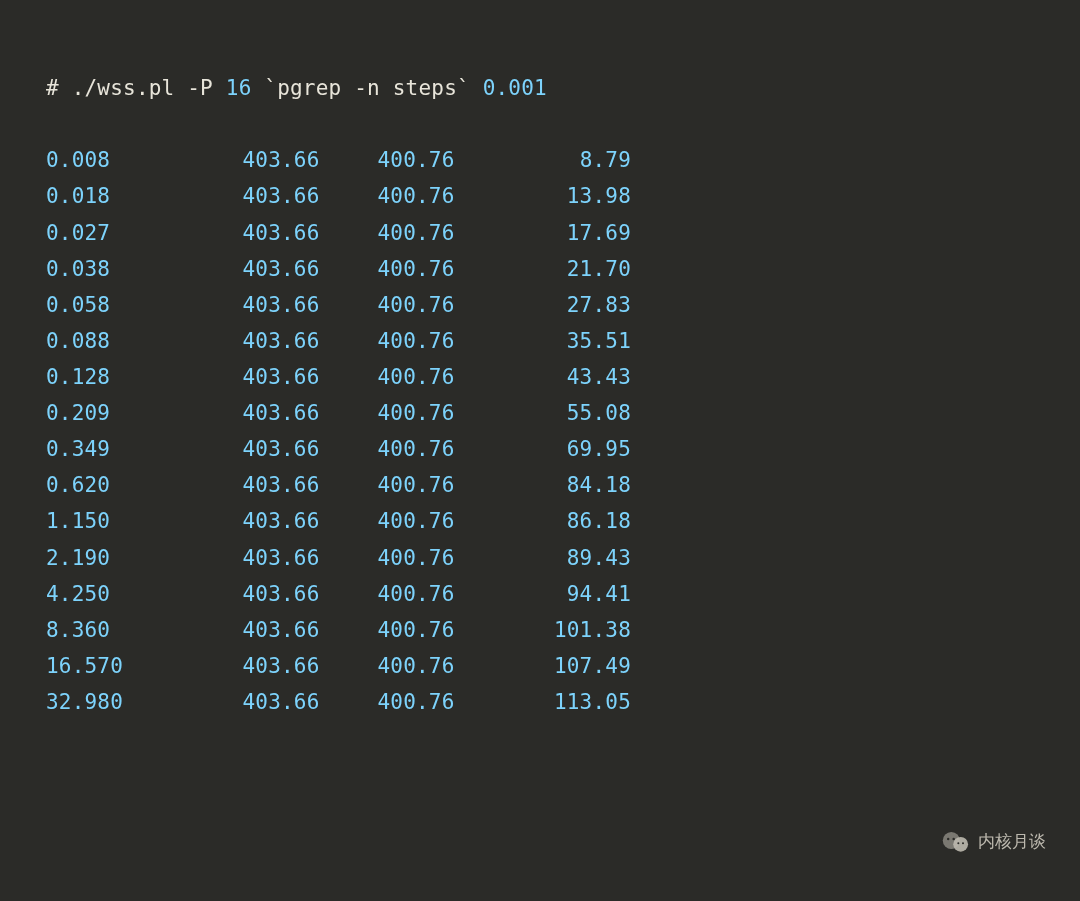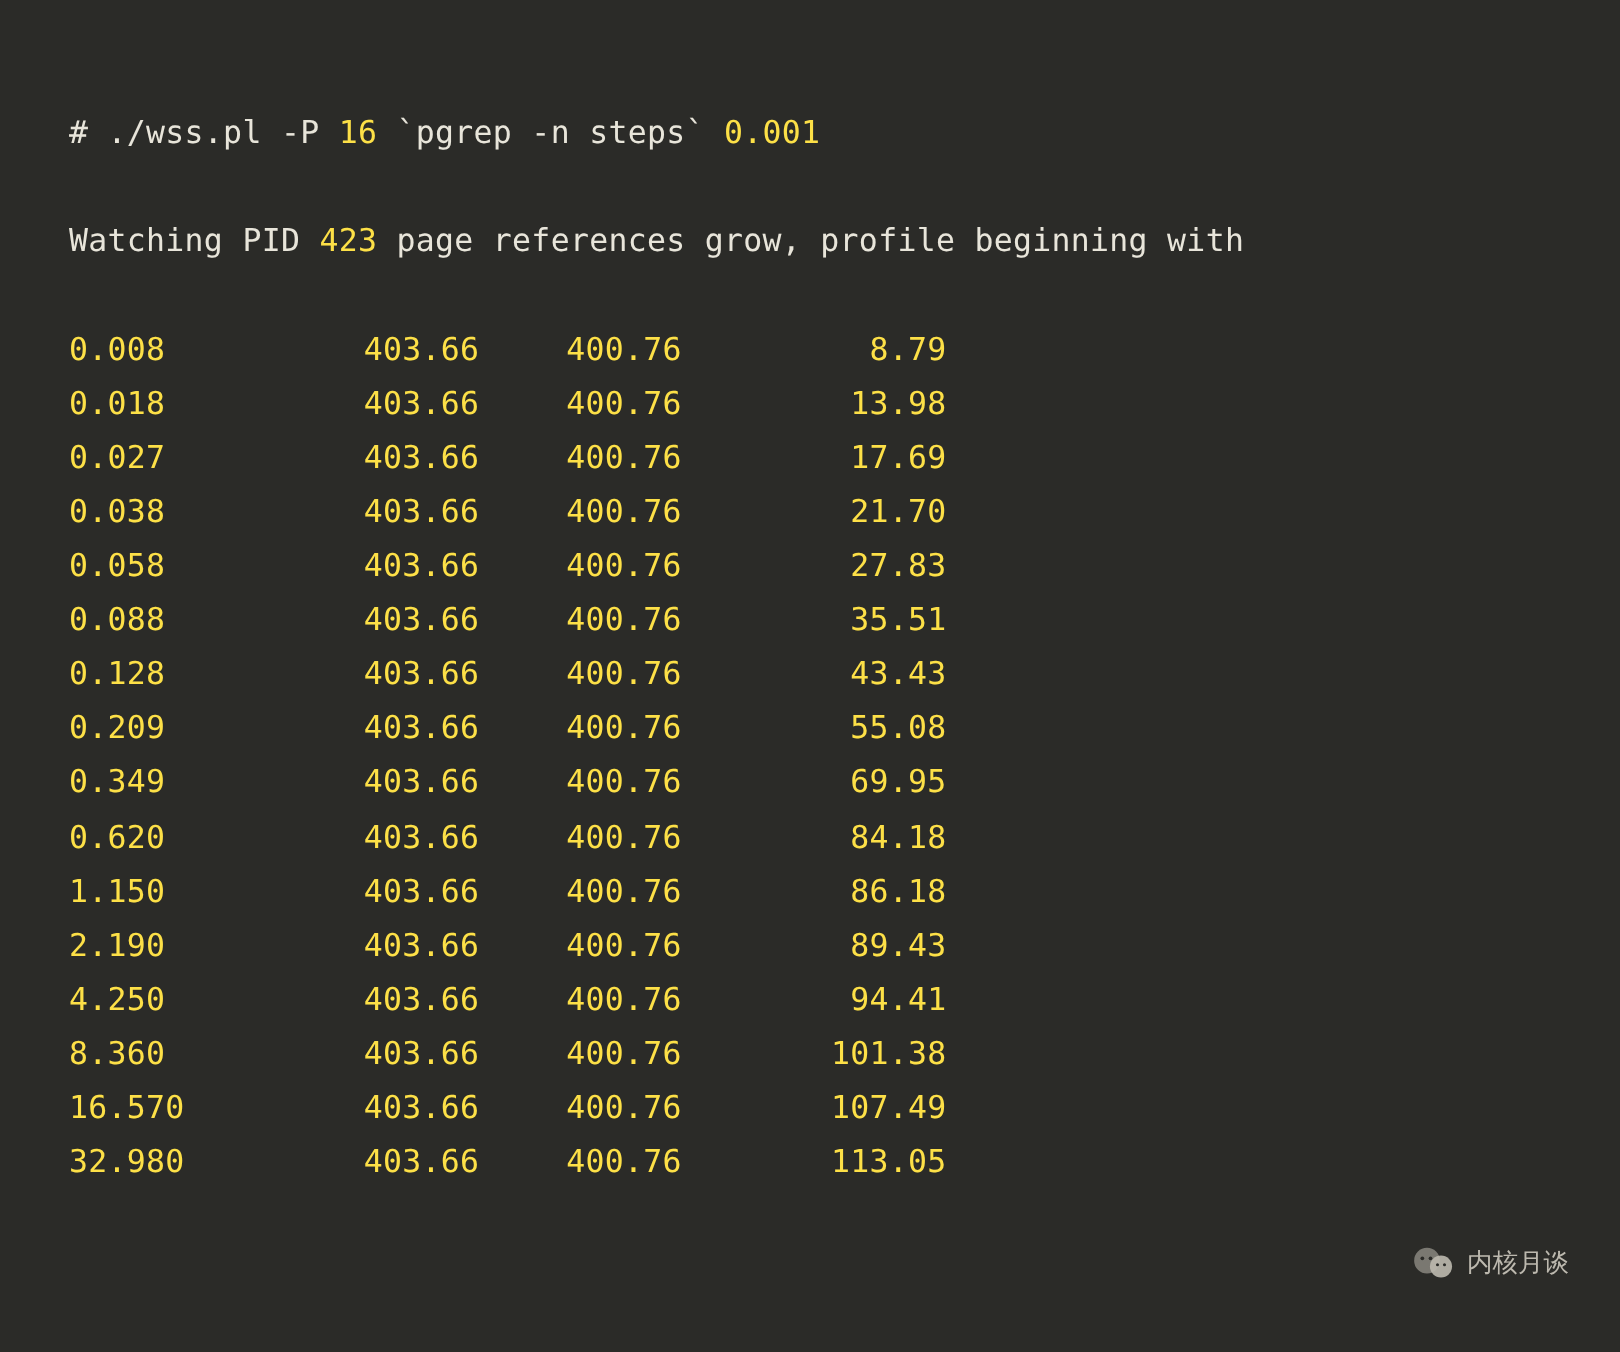--- a/index.html
+++ b/index.html
@@ -13,21 +13,21 @@
     width:1080px;height:901px;
     padding:34px 46px;
     font-family:ui-monospace,Menlo,Consolas,"DejaVu Sans Mono",monospace;
     font-size:21px;
     line-height:1.72;
     color:#e8e5da;
     white-space:pre;
     letter-spacing:0.2px;
   }
   .white {color:#e8e5da;}
-  .lilac {color:#fde047;}
+  .lilac {color:#7dd3fc;}
 
   
   .cell{display:inline-block;}
   .col0{width:170px;} 
   .col1{width:130px;text-align:center;} 
   .col2{width:140px;text-align:center;} 
   .col3{width:145px;text-align:right;} 
 
   
   .hdr0{width:170px;}
@@ -52,21 +52,20 @@
     width:28px;height:22px;
     display:inline-block;
   }
   .bubble svg{display:block;}
 </style>
 </head>
 <body>
 
 <div class="terminal">
 <div><span class="white"># </span><span class="white">./wss.pl -P </span><span class="lilac">16</span><span class="white"> `pgrep -n steps` </span><span class="lilac">0.001</span></div>
-<div><span class="white">Watching PID </span><span class="lilac">423</span><span class="white"> page references grow, profile beginning with </span></div>
 <div id="rows"><div class="lilac"><span class="cell col0">0.008</span><span class="cell col1">403.66</span><span class="cell col2">400.76</span><span class="cell col3">8.79</span></div><div class="lilac"><span class="cell col0">0.018</span><span class="cell col1">403.66</span><span class="cell col2">400.76</span><span class="cell col3">13.98</span></div><div class="lilac"><span class="cell col0">0.027</span><span class="cell col1">403.66</span><span class="cell col2">400.76</span><span class="cell col3">17.69</span></div><div class="lilac"><span class="cell col0">0.038</span><span class="cell col1">403.66</span><span class="cell col2">400.76</span><span class="cell col3">21.70</span></div><div class="lilac"><span class="cell col0">0.058</span><span class="cell col1">403.66</span><span class="cell col2">400.76</span><span class="cell col3">27.83</span></div><div class="lilac"><span class="cell col0">0.088</span><span class="cell col1">403.66</span><span class="cell col2">400.76</span><span class="cell col3">35.51</span></div><div class="lilac"><span class="cell col0">0.128</span><span class="cell col1">403.66</span><span class="cell col2">400.76</span><span class="cell col3">43.43</span></div><div class="lilac"><span class="cell col0">0.209</span><span class="cell col1">403.66</span><span class="cell col2">400.76</span><span class="cell col3">55.08</span></div><div class="lilac"><span class="cell col0">0.349</span><span class="cell col1">403.66</span><span class="cell col2">400.76</span><span class="cell col3">69.95</span></div><div class="lilac"><span class="cell col0">0.620</span><span class="cell col1">403.66</span><span class="cell col2">400.76</span><span class="cell col3">84.18</span></div><div class="lilac"><span class="cell col0">1.150</span><span class="cell col1">403.66</span><span class="cell col2">400.76</span><span class="cell col3">86.18</span></div><div class="lilac"><span class="cell col0">2.190</span><span class="cell col1">403.66</span><span class="cell col2">400.76</span><span class="cell col3">89.43</span></div><div class="lilac"><span class="cell col0">4.250</span><span class="cell col1">403.66</span><span class="cell col2">400.76</span><span class="cell col3">94.41</span></div><div class="lilac"><span class="cell col0">8.360</span><span class="cell col1">403.66</span><span class="cell col2">400.76</span><span class="cell col3">101.38</span></div><div class="lilac"><span class="cell col0">16.570</span><span class="cell col1">403.66</span><span class="cell col2">400.76</span><span class="cell col3">107.49</span></div><div class="lilac"><span class="cell col0">32.980</span><span class="cell col1">403.66</span><span class="cell col2">400.76</span><span class="cell col3">113.05</span></div></div>
 </div>
 
 <div class="watermark">
   <span class="bubble">
     <svg viewBox="0 0 36 28" width="28" height="22">
       <circle cx="12" cy="12" r="11" fill="#c9c5ba" fill-opacity="0.55"></circle>
       <circle cx="24" cy="17" r="9.5" fill="#c9c5ba" fill-opacity="0.9"></circle>
       <circle cx="8" cy="10" r="1.6" fill="#2b2b28"></circle>
       <circle cx="15" cy="10" r="1.6" fill="#2b2b28"></circle>

